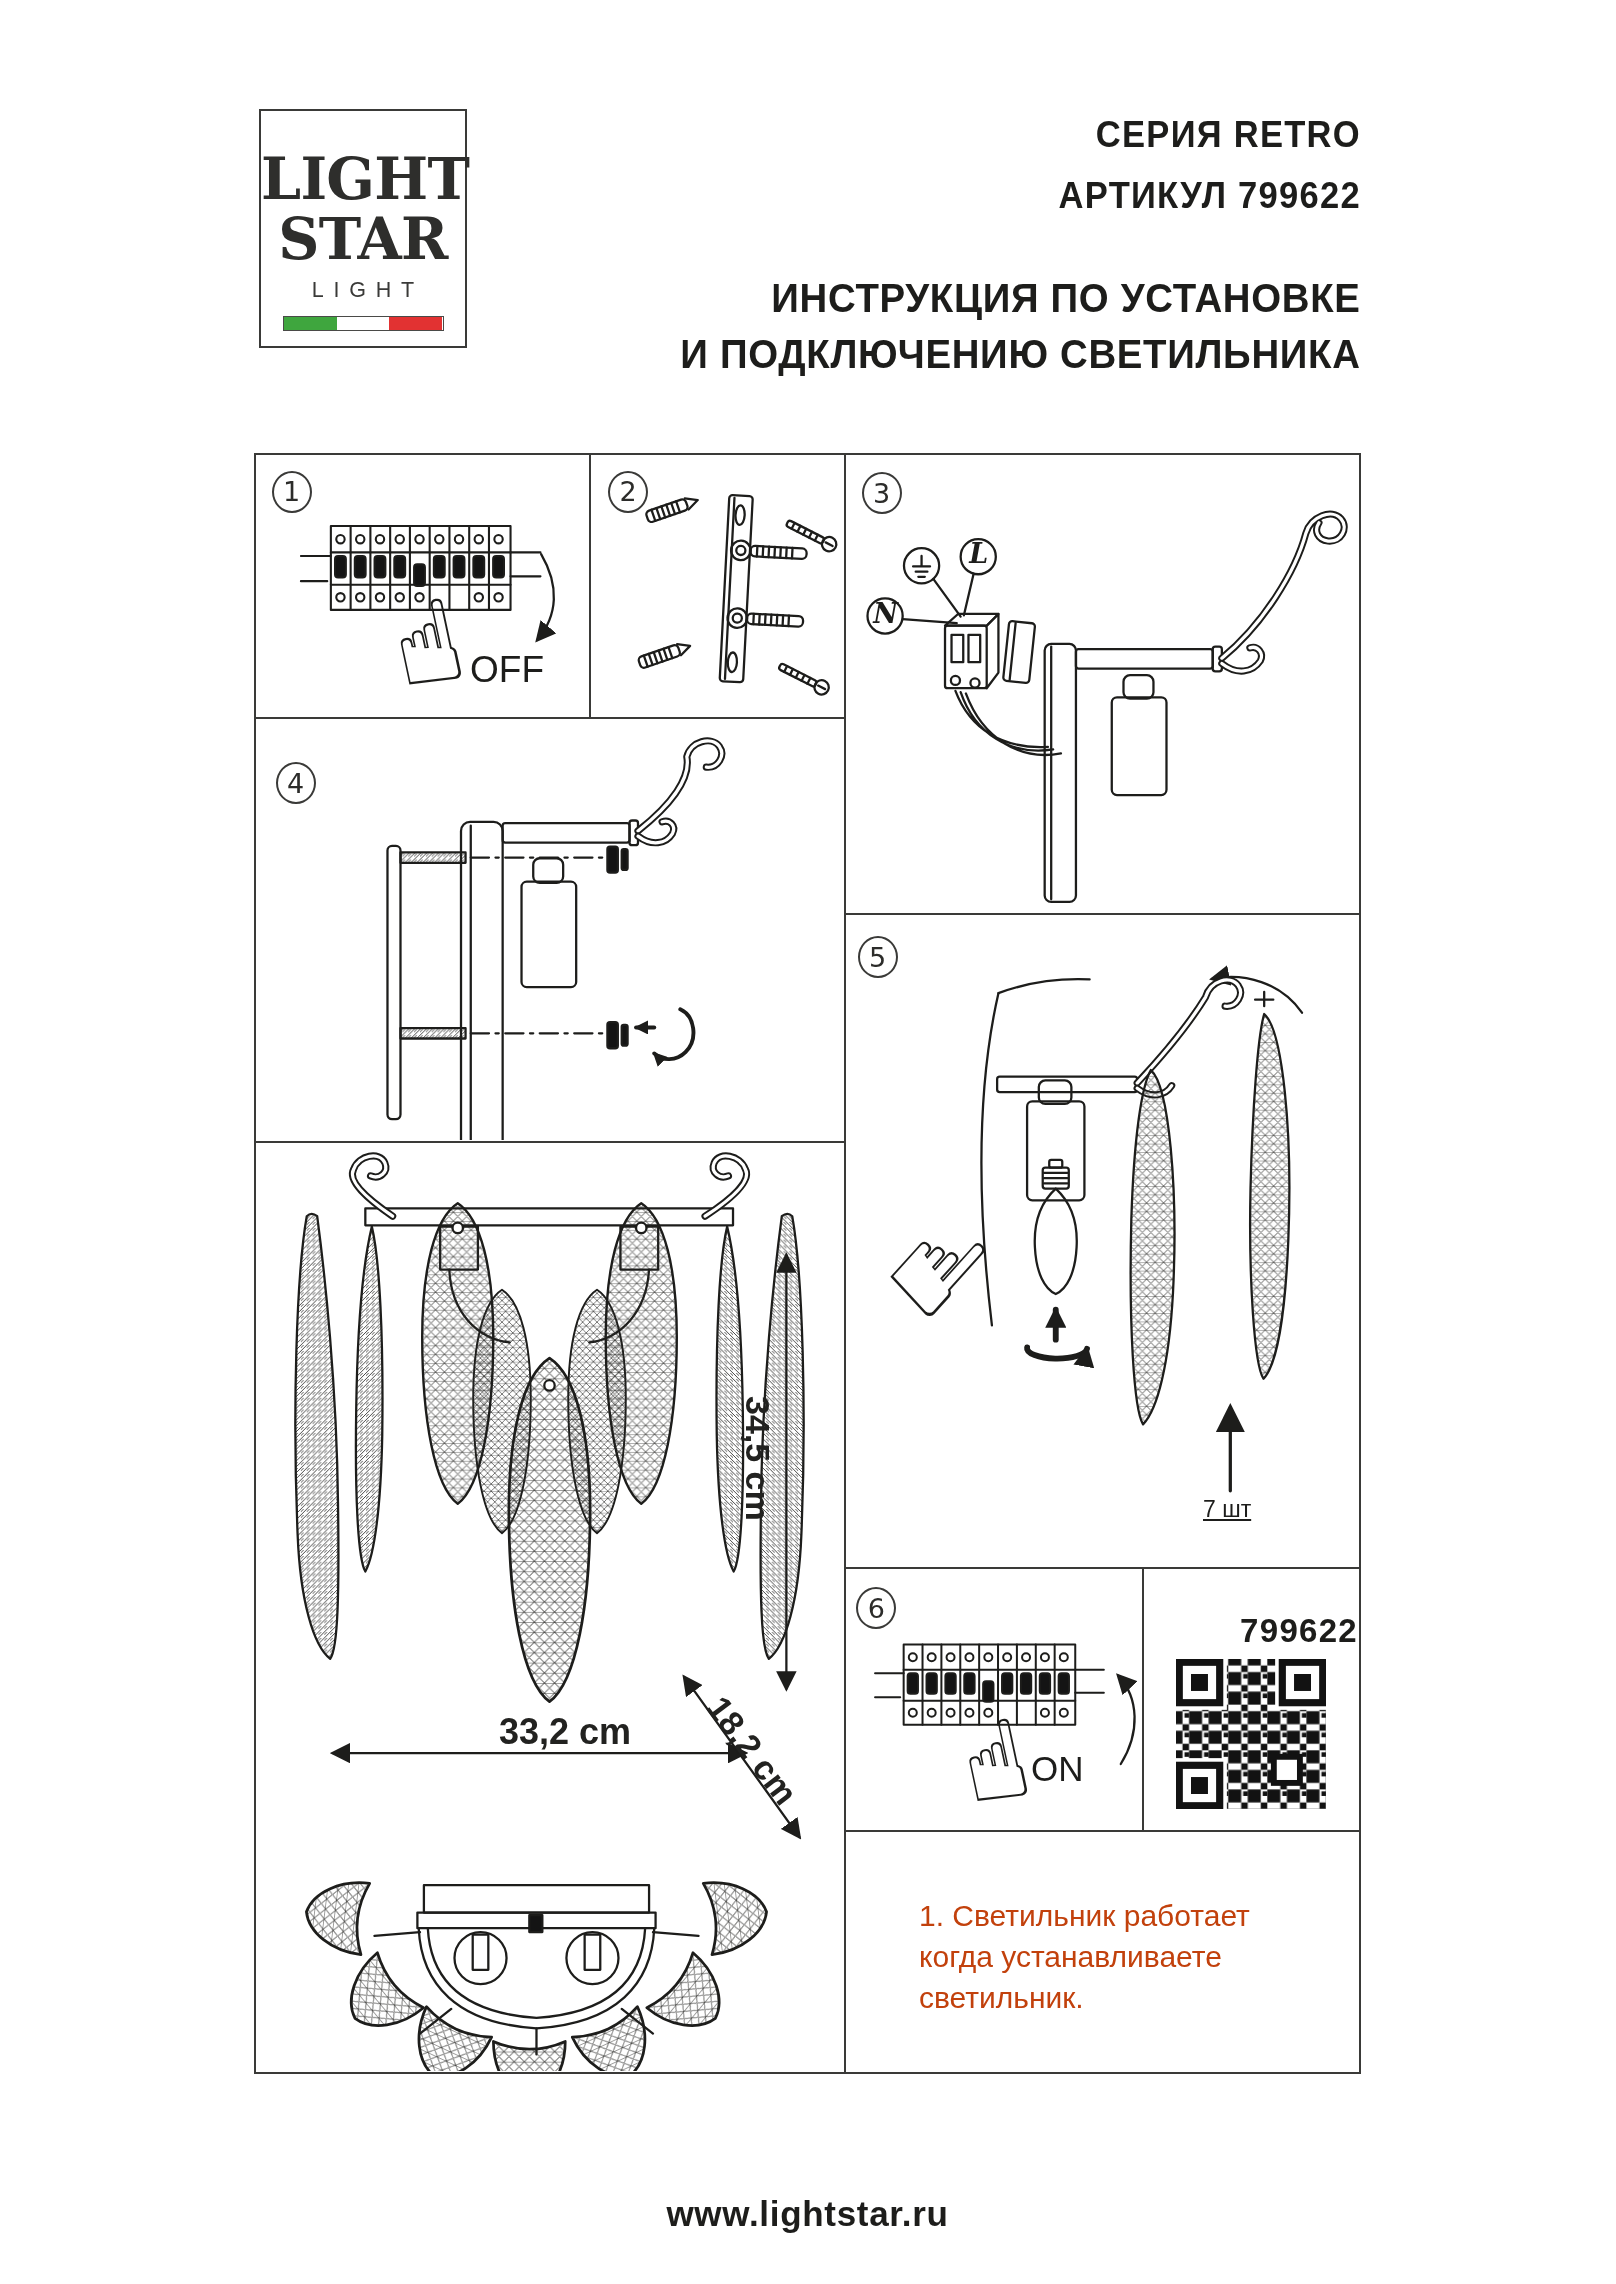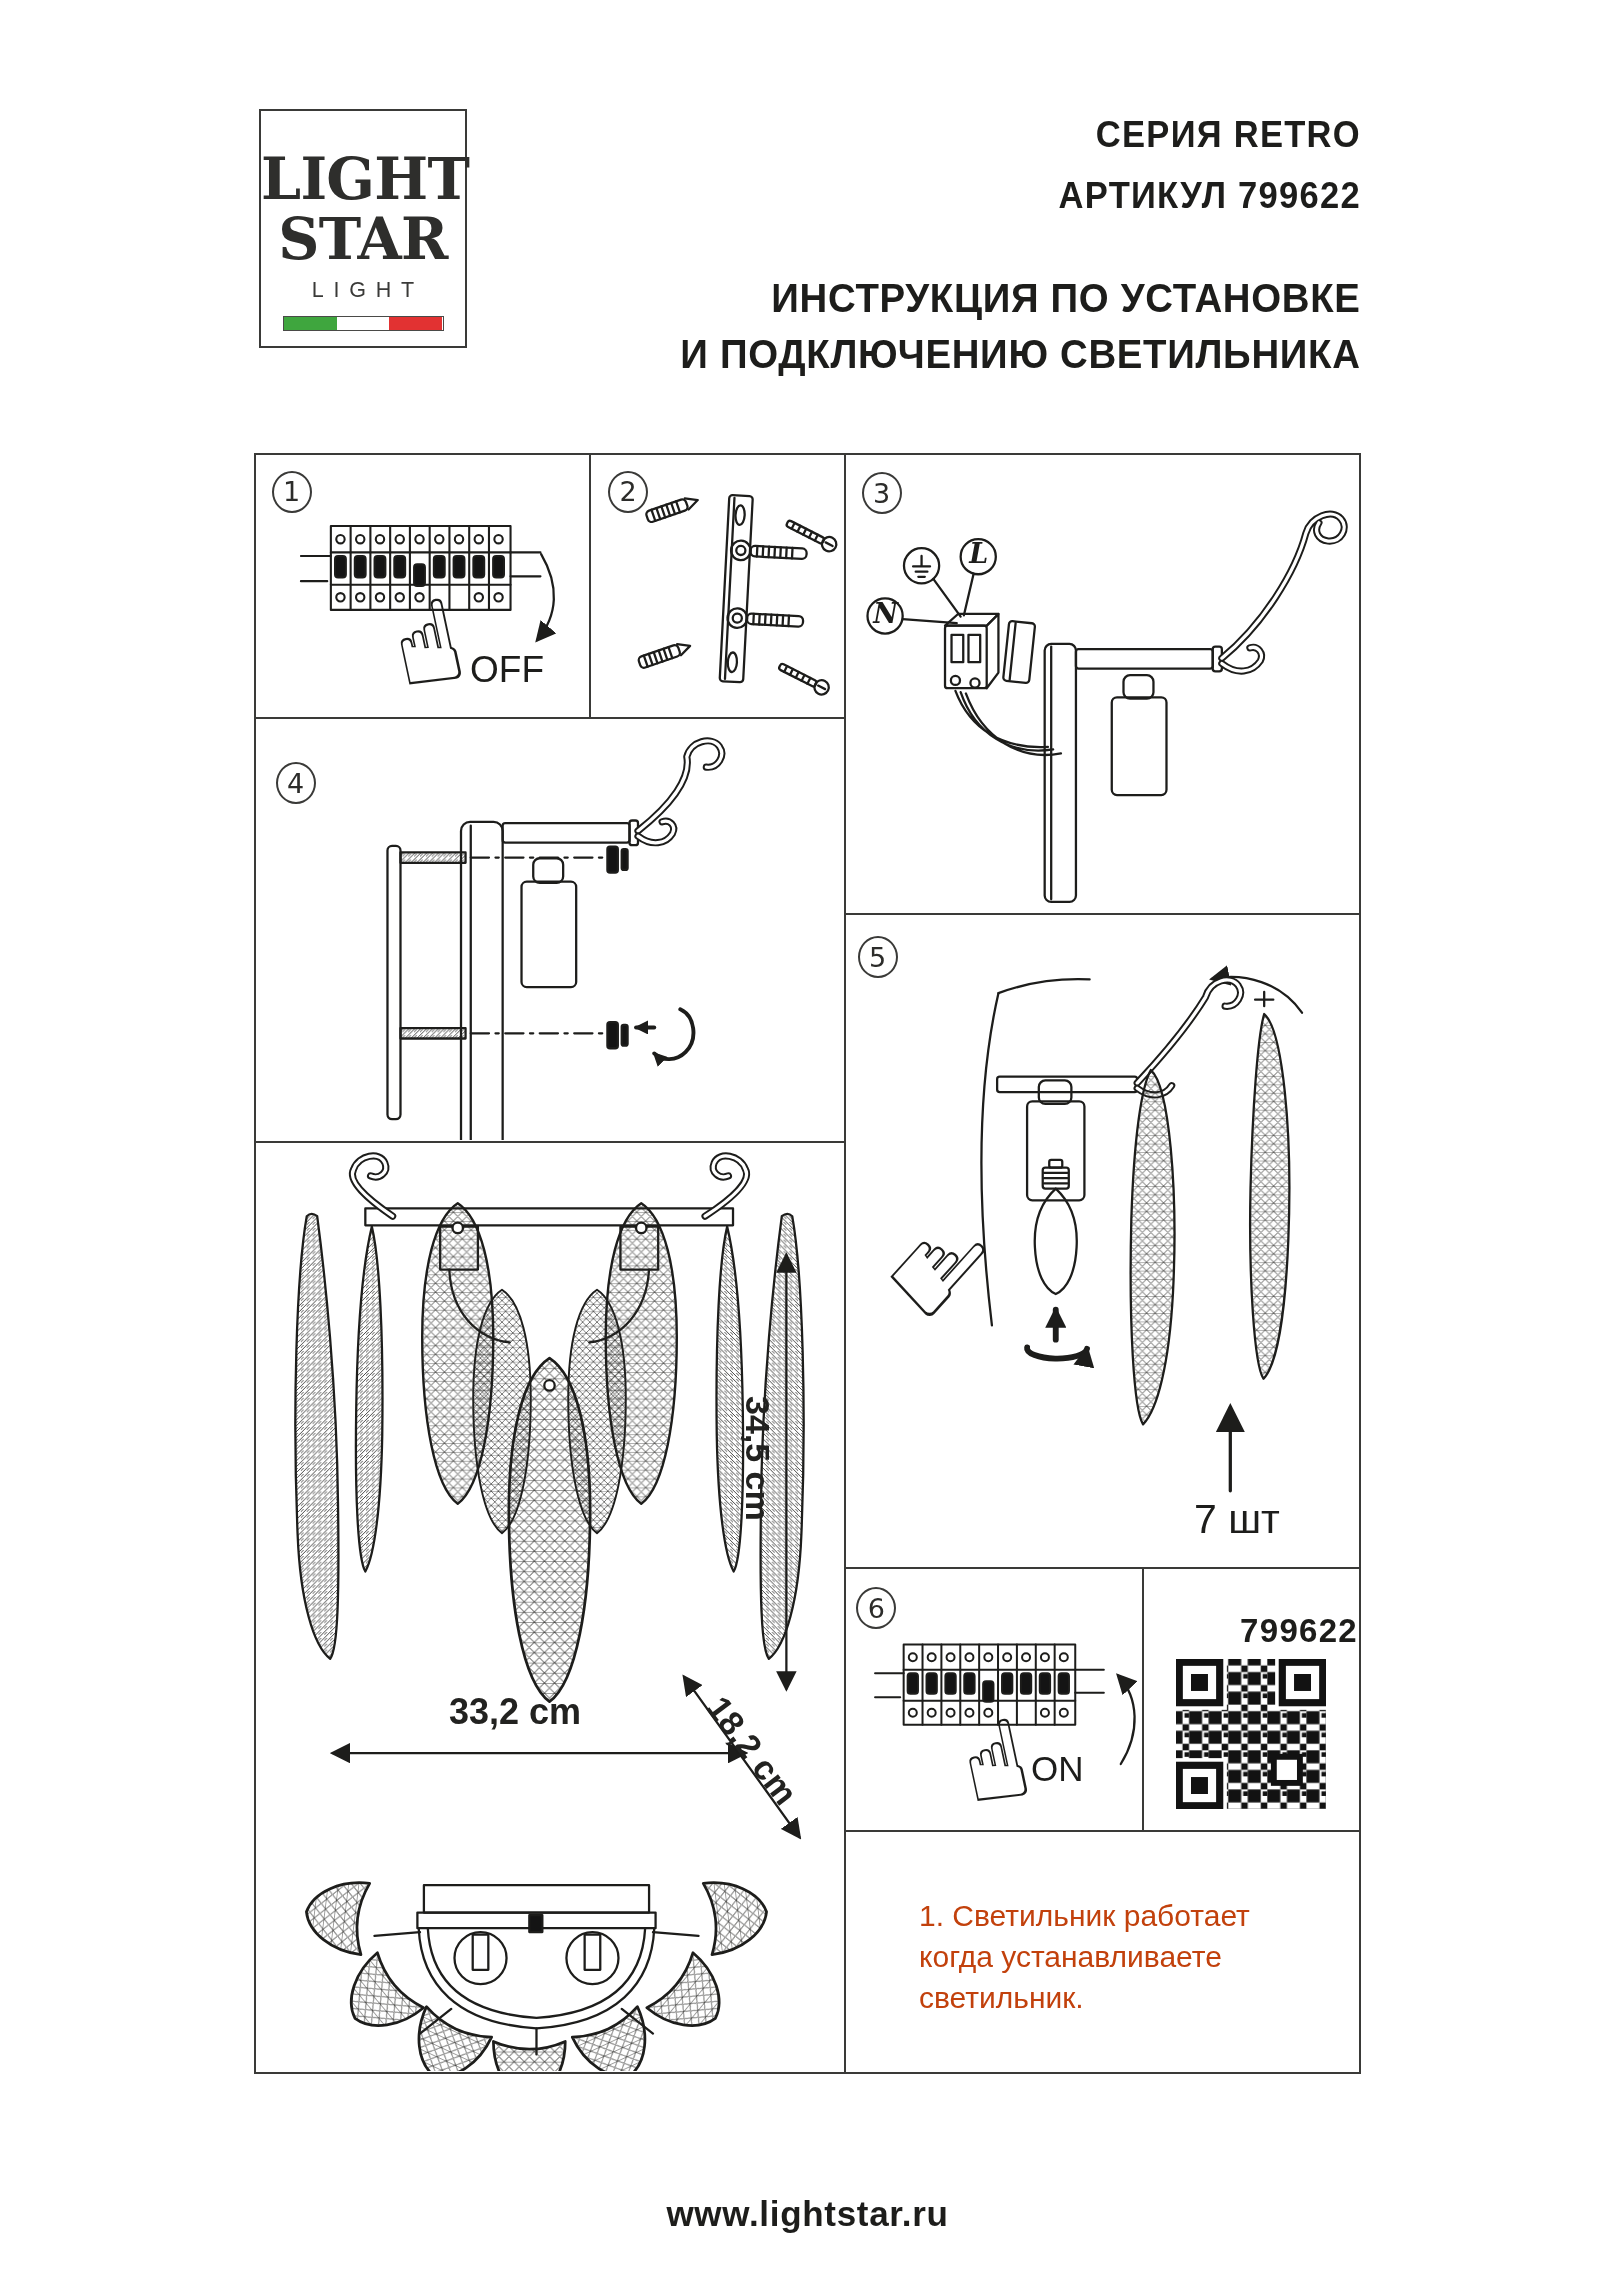--- a/index.html
+++ b/index.html
@@ -286,21 +286,21 @@
         <path d="M322,420 C346,442 356,474 354,510 C352,550 339,574 322,582 C305,574 292,550 290,510 C288,474 298,442 322,420 Z"></path>
       </g>
       <text x="96" y="640" font-size="190" font-family="DejaVu Sans" fill="#1d1d1b" stroke="none" transform="rotate(42 190 540)">☝</text>
       <g stroke-width="9">
         <path d="M322,652 V606" marker-end="url(#mB)"></path>
         <path d="M278,664 a46,16 0 1 0 92,2" marker-end="url(#mB)"></path>
       </g>
       <path d="M590,884 V756" stroke-width="5" marker-end="url(#mA)"></path>
     </g>
   </svg>
-  <div class="lbl" style="left:348px;top:581px;font-size:41px;">7 шт</div>
+  <div class="lbl" style="left:357px;top:581px;font-size:23px;text-decoration:underline;">7 шт</div>
 </div>
 
 <div class="panel" style="left:254px;top:1141px;width:592px;height:933px;">
   <svg class="abs" style="left:0;top:0;" width="587" height="928" viewBox="0 0 902 1425">
     <g class="art">
 
       <rect x="283" y="128" width="58" height="66"></rect>
       <rect x="560" y="128" width="58" height="66"></rect>
       <path d="M297,194 C300,260 340,300 390,306 M604,194 C600,260 560,300 512,306"></path>
 
@@ -349,21 +349,21 @@
         <use href="#fan" transform="translate(222,1286) rotate(50) scale(1.2)" fill="url(#pdia)"></use>
         <use href="#fan" transform="translate(312,1350) rotate(25) scale(1.2)" fill="url(#pdia)"></use>
         <use href="#fan" transform="translate(420,1380) rotate(0)  scale(1.2)" fill="url(#pdia)"></use>
         <use href="#fan" transform="translate(536,1350) rotate(-25) scale(1.2)" fill="url(#pdia)"></use>
         <use href="#fan" transform="translate(636,1286) rotate(-50) scale(1.2)" fill="url(#pdia)"></use>
         <use href="#fan" transform="translate(694,1192) rotate(-97) scale(1.2)" fill="url(#pdia)"></use>
       </g>
     </g>
   </svg>
   <div class="lbl dim" style="left:521px;top:253px;transform:rotate(90deg);transform-origin:top left;">34,5 cm</div>
-  <div class="lbl dim" style="left:193px;top:548px;width:182px;text-align:left;font-size:36px;">33,2 cm</div>
+  <div class="lbl dim" style="left:193px;top:568px;width:182px;text-align:right;font-size:36px;">33,2 cm</div>
   <div class="lbl dim" style="left:474px;top:546px;transform:rotate(53deg);transform-origin:top left;">18,2 cm</div>
 </div>
 
 <div class="panel" style="left:844px;top:1567px;width:301px;height:266px;">
   <div class="badge" style="left:10.4px;top:18px;">
       <span>6</span>
     </div>
   <svg class="abs" style="left:0;top:0;" width="296" height="260" viewBox="0 0 454 400">
     <g class="art">
       <use href="#breaker" transform="translate(88,104) scale(0.88)"></use>

